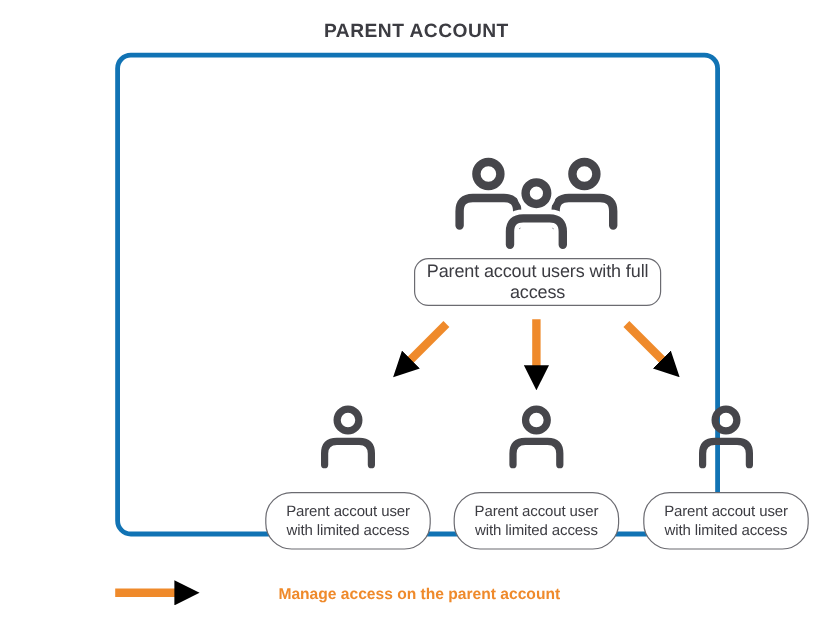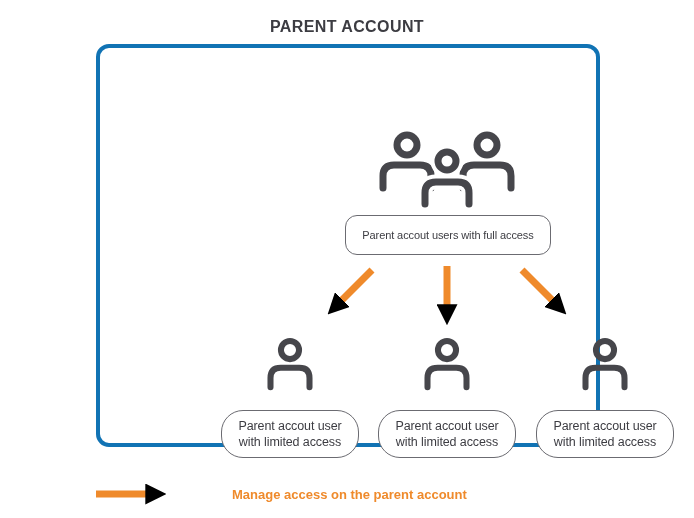--- a/index.html
+++ b/index.html
@@ -34,21 +34,21 @@
   .group-icon-wrap{
     position:absolute;left:267px;top:82px;width:160px;height:78px;
     color:var(--dark);
   }
   .root-label{
     position:absolute;left:245px;top:167px;width:206px;height:40px;
     border:1.5px solid var(--label-border);
     border-radius:12px;
     background:#fff;
     display:flex;align-items:center;justify-content:center;
-    font-size:11px;color:var(--text);
+    font-size:15px;color:var(--text);
     text-align:center;
     letter-spacing:-0.1px;
   }
   .arrow{position:absolute;color:var(--orange);}
   .arrow-left{left:215px;top:214px;}
   .arrow-mid{left:330px;top:214px;}
   .arrow-right{left:413px;top:214px;}
   .user-icon{
     position:absolute;width:52px;height:54px;top:289px;
     color:var(--dark);

